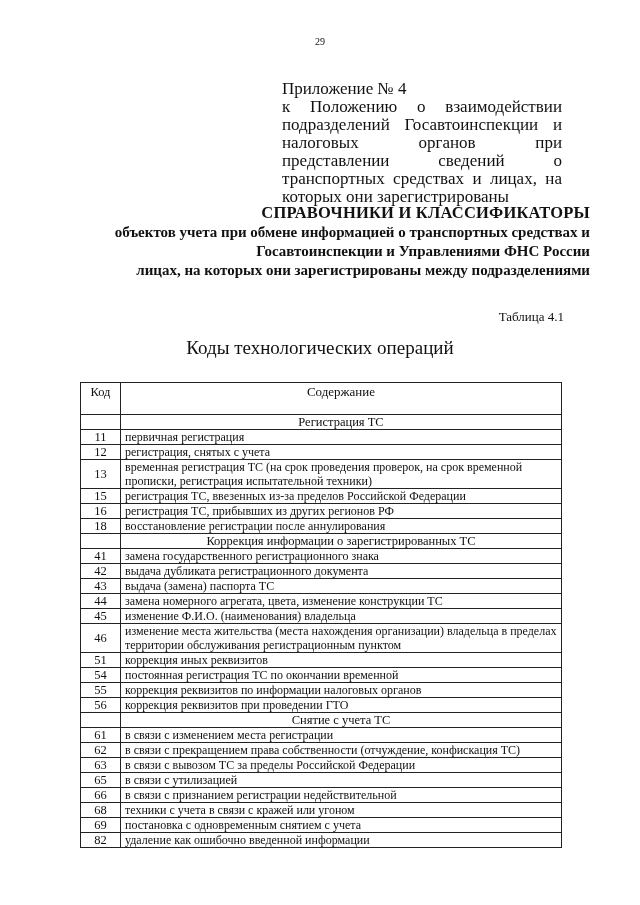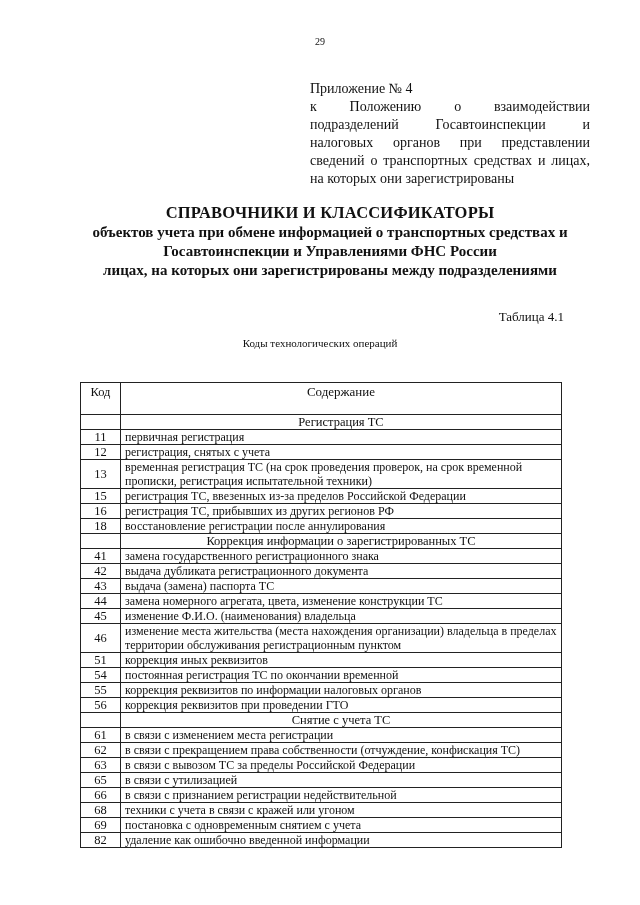--- a/index.html
+++ b/index.html
@@ -1,26 +1,26 @@
 <!DOCTYPE html>
 <html><head>
 <meta charset="utf-8">
 <style>
   html, body { margin: 0; padding: 0; background: #ffffff; }
   body { width: 640px; height: 905px; position: relative; overflow: hidden;
          font-family: "Liberation Serif", "DejaVu Serif", serif; color: #111; }
   .page-num { position: absolute; top: 36px; left: 0; width: 640px; text-align: center; font-size: 10px; }
-  .appendix { position: absolute; left: 282px; top: 80px; width: 280px; font-size: 14px; line-height: 18px; margin-left: 28px; }
+  .appendix { position: absolute; left: 282px; top: 80px; width: 280px; font-size: 17px; line-height: 18px; }
   .appendix .title { display: block; }
   .appendix .body { text-align: justify; text-align-last: left; }
-  .heading { position: absolute; left: 70px; top: 203px; width: 520px; text-align: center; font-weight: bold; }
+  .heading { position: absolute; left: 70px; top: 203px; width: 520px; text-align: right; font-weight: bold; }
   .heading .h1 { font-size: 16.5px; line-height: 20px; letter-spacing: 0.2px; }
   .heading .h2 { font-size: 15px; line-height: 19px; }
   .table-label { position: absolute; top: 309px; right: 76px; font-size: 13px; }
-  .table-caption { position: absolute; top: 337px; left: 0; width: 640px; text-align: center; font-size: 11px; }
+  .table-caption { position: absolute; top: 337px; left: 0; width: 640px; text-align: center; font-size: 19px; }
   table.codes { position: absolute; left: 80px; top: 382px; width: 482px; border-collapse: collapse;
                 font-size: 12px; line-height: 14px; }
   table.codes td, table.codes th { border: 1px solid #222; padding: 0 4px; font-weight: normal; }
   table.codes th { height: 29px; vertical-align: top; padding-top: 2px; font-size: 13px; }
   table.codes .code { width: 31px; text-align: center; vertical-align: middle; font-size: 12.5px; }
   table.codes .section td.sec { text-align: center; font-size: 12.5px; border-radius: 7px; }
   table.codes tr { height: 15px; }
 </style>
 </head>
 <body>

